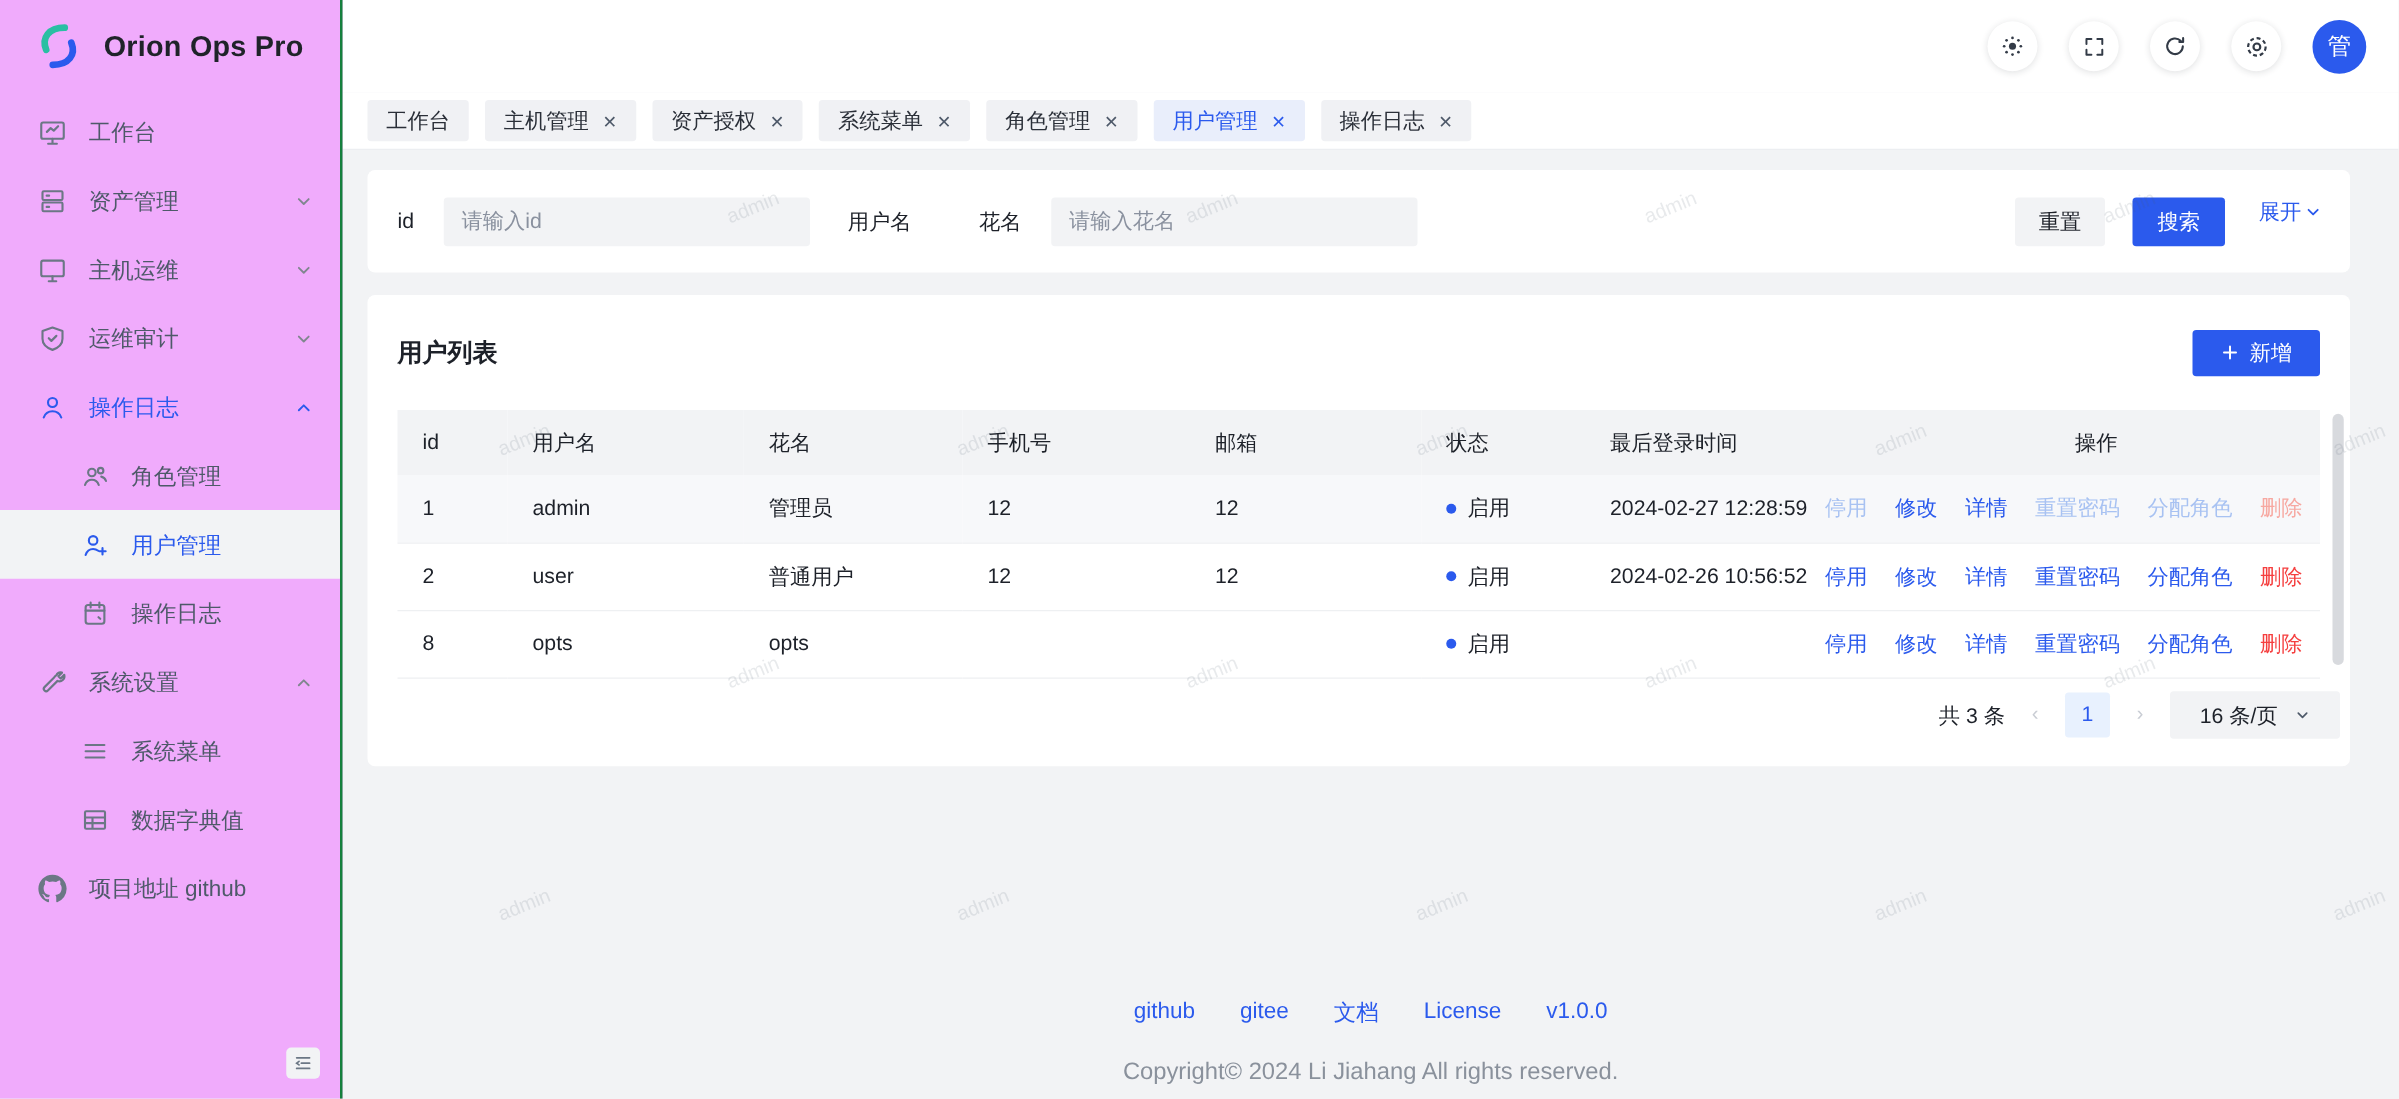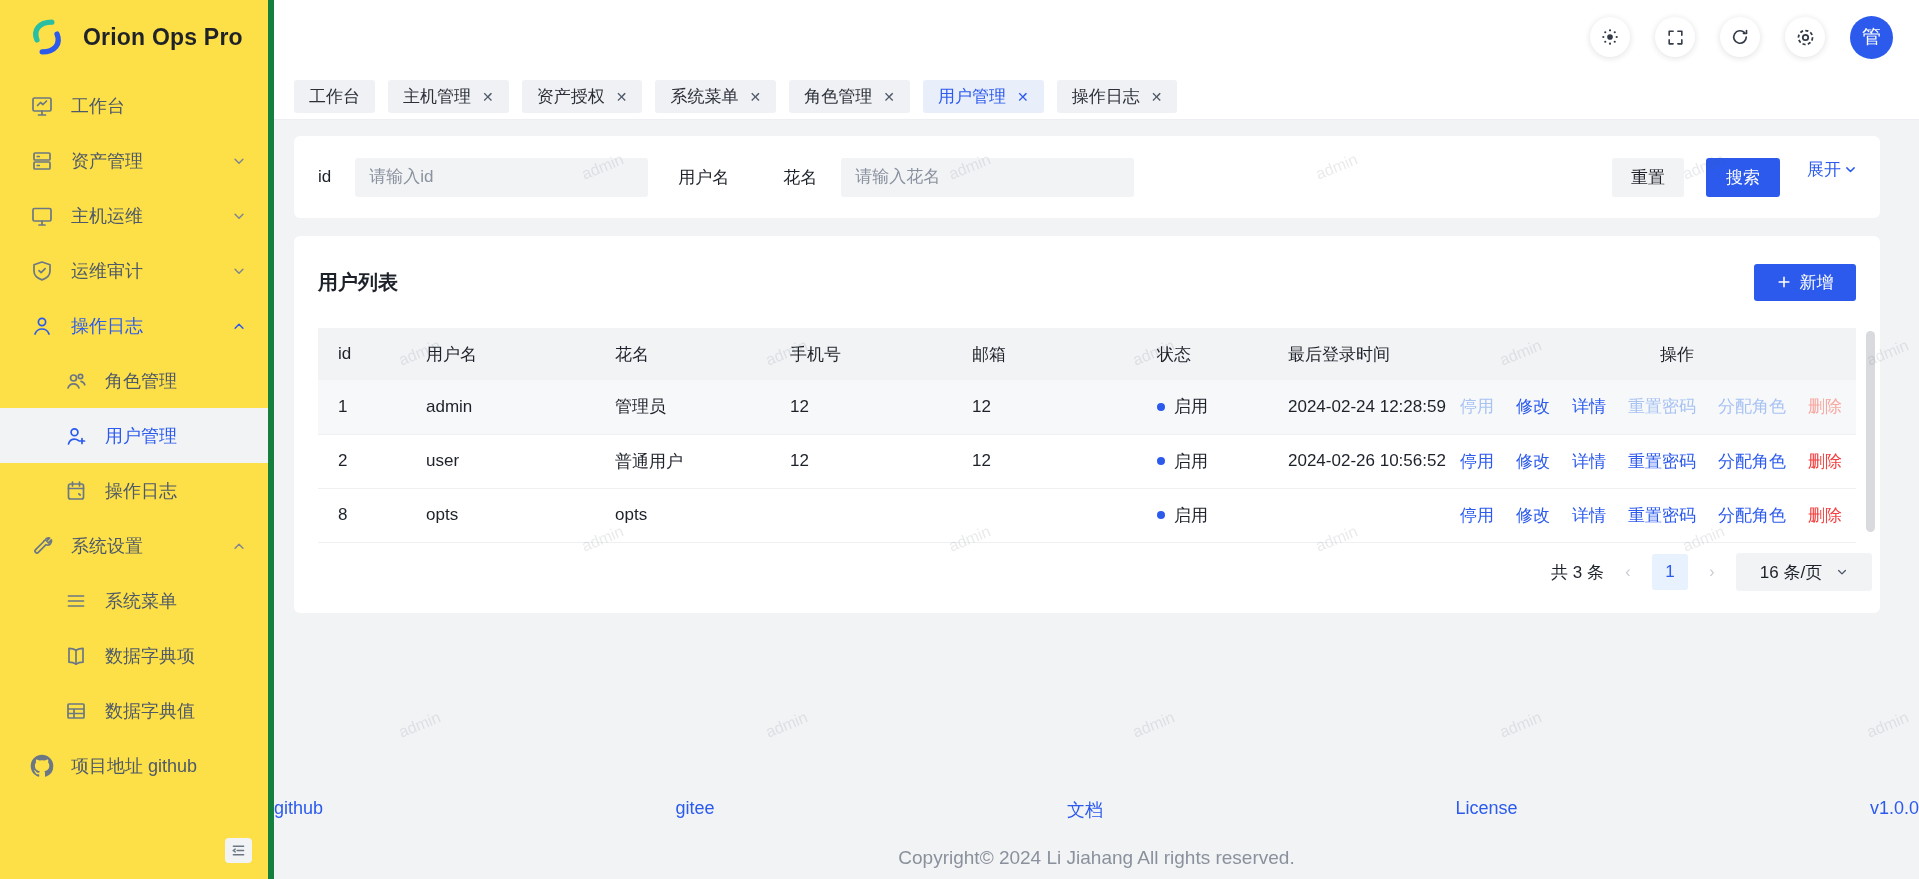--- a/index.html
+++ b/index.html
@@ -5,21 +5,21 @@
   * { box-sizing: border-box; margin: 0; padding: 0; }
   html,body { width:1919px; height:879px; }
   body {
     font-family: "Liberation Sans", sans-serif;
     background:#f2f3f5; color:#1d2129; overflow:hidden; position:relative;
   }
   svg { display:block; }
 
   
   .sidebar { position:absolute; left:0; top:0; width:274px; height:879px;
-    background:#fde047; border-right:6px solid #15803d; z-index:40; }
+    background:#f0abfc; border-right:2px solid #15803d; z-index:40; }
   .logo-row { display:flex; align-items:center; gap:13px; height:74px; padding-left:24px; }
   .logo-title { font-size:23px; font-weight:700; color:#1f2329; letter-spacing:.2px; }
   .menu { position:absolute; top:78px; left:0; right:0; }
   .mi { display:flex; align-items:center; height:55px; padding:0 22px 0 30px;
     color:#4e5969; font-size:18px; cursor:pointer; }
   .mi .ic { width:24px; height:24px; margin-right:17px; color:#6b7785; flex:none; }
   .mi.sub { padding-left:64px; }
   .mi .chev { margin-left:auto; color:#80868f; }
   .mi.active-parent, .mi.active-parent .ic, .mi.active-parent .chev { color:#2b5aed; }
   .mi.selected { background:#f2f3f5; color:#2b5aed; }
@@ -101,21 +101,21 @@
   .pagination { position:absolute; right:8px; top:317px; height:38px; display:flex;
     align-items:center; gap:14px; font-size:17px; color:#1d2129; }
   .pg-arrow { color:#c9cdd4; font-size:16px; width:20px; text-align:center; cursor:default; }
   .pg-num { width:36px; height:36px; background:#e8f1fe; color:#2b5aed; border-radius:3px;
     display:flex; align-items:center; justify-content:center; cursor:pointer; }
   .pg-size { width:136px; height:38px; background:#f2f3f5; border-radius:3px;
     display:flex; align-items:center; justify-content:center; gap:14px; cursor:pointer; }
   .pg-size .chev { color:#4e5969; }
 
   .footer-links { position:absolute; top:678px; left:0; width:100%; display:flex;
-    justify-content:space-between; gap:36px; font-size:18px; z-index:10; }
+    justify-content:center; gap:36px; font-size:18px; z-index:10; }
   .footer-links span { color:#2b5aed; cursor:pointer; }
   .copyright { position:absolute; top:727px; left:0; width:100%; text-align:center;
     color:#8a919c; font-size:19px; z-index:10; }
 </style>
 </head>
 <body>
 
 <aside class="sidebar">
   <div class="logo-row">
     <span>
@@ -249,29 +249,20 @@
 
     <div class="mi sub">
       <span class="ic">
         <svg width="24" height="24" viewBox="0 0 24 24" fill="none" stroke="currentColor" stroke-width="1.7" stroke-linecap="round">
             <path d="M4.5 7h15M4.5 12h15M4.5 17h15"></path>
           </svg>
       </span>
       <span>系统菜单</span>
     </div>
 
-    <div class="mi sub">
-      <span class="ic">
-        <svg width="24" height="24" viewBox="0 0 24 24" fill="none" stroke="currentColor" stroke-width="1.7" stroke-linecap="round" stroke-linejoin="round">
-          <path d="M12 6.2C10 4.8 7.6 4.3 5 4.3v13.9c2.6 0 5 .5 7 1.9 2-1.4 4.4-1.9 7-1.9V4.3c-2.6 0-5 .5-7 1.9z"></path>
-            <path d="M12 6.2v13.9"></path>
-          </svg>
-      </span>
-      <span>数据字典项</span>
-    </div>
 
     <div class="mi sub">
       <span class="ic">
         <svg width="24" height="24" viewBox="0 0 24 24" fill="none" stroke="currentColor" stroke-width="1.7" stroke-linejoin="round">
           <rect x="4" y="5" width="16" height="14" rx="1"></rect>
             <path d="M4 10h16M10 10v9M4 14.5h16"></path>
           </svg>
       </span>
       <span>数据字典值</span>
     </div>
@@ -434,21 +425,21 @@
           <td>admin</td>
           <td>管理员</td>
           <td>12</td>
           <td>12</td>
           <td>
               <span class="status-cell">
                 <span class="dot"></span>
                 <span>启用</span>
               </span>
             </td>
-          <td>2024-02-24 12:28:59</td>
+          <td>2024-02-27 12:28:59</td>
           <td>
               <span class="ops-cell">
             <span class="lnk dis">停用</span>
             <span class="lnk">修改</span>
             <span class="lnk">详情</span>
             <span class="lnk dis">重置密码</span>
             <span class="lnk dis">分配角色</span>
             <span class="lnk danger dis">删除</span>
           </span>
             </td>

